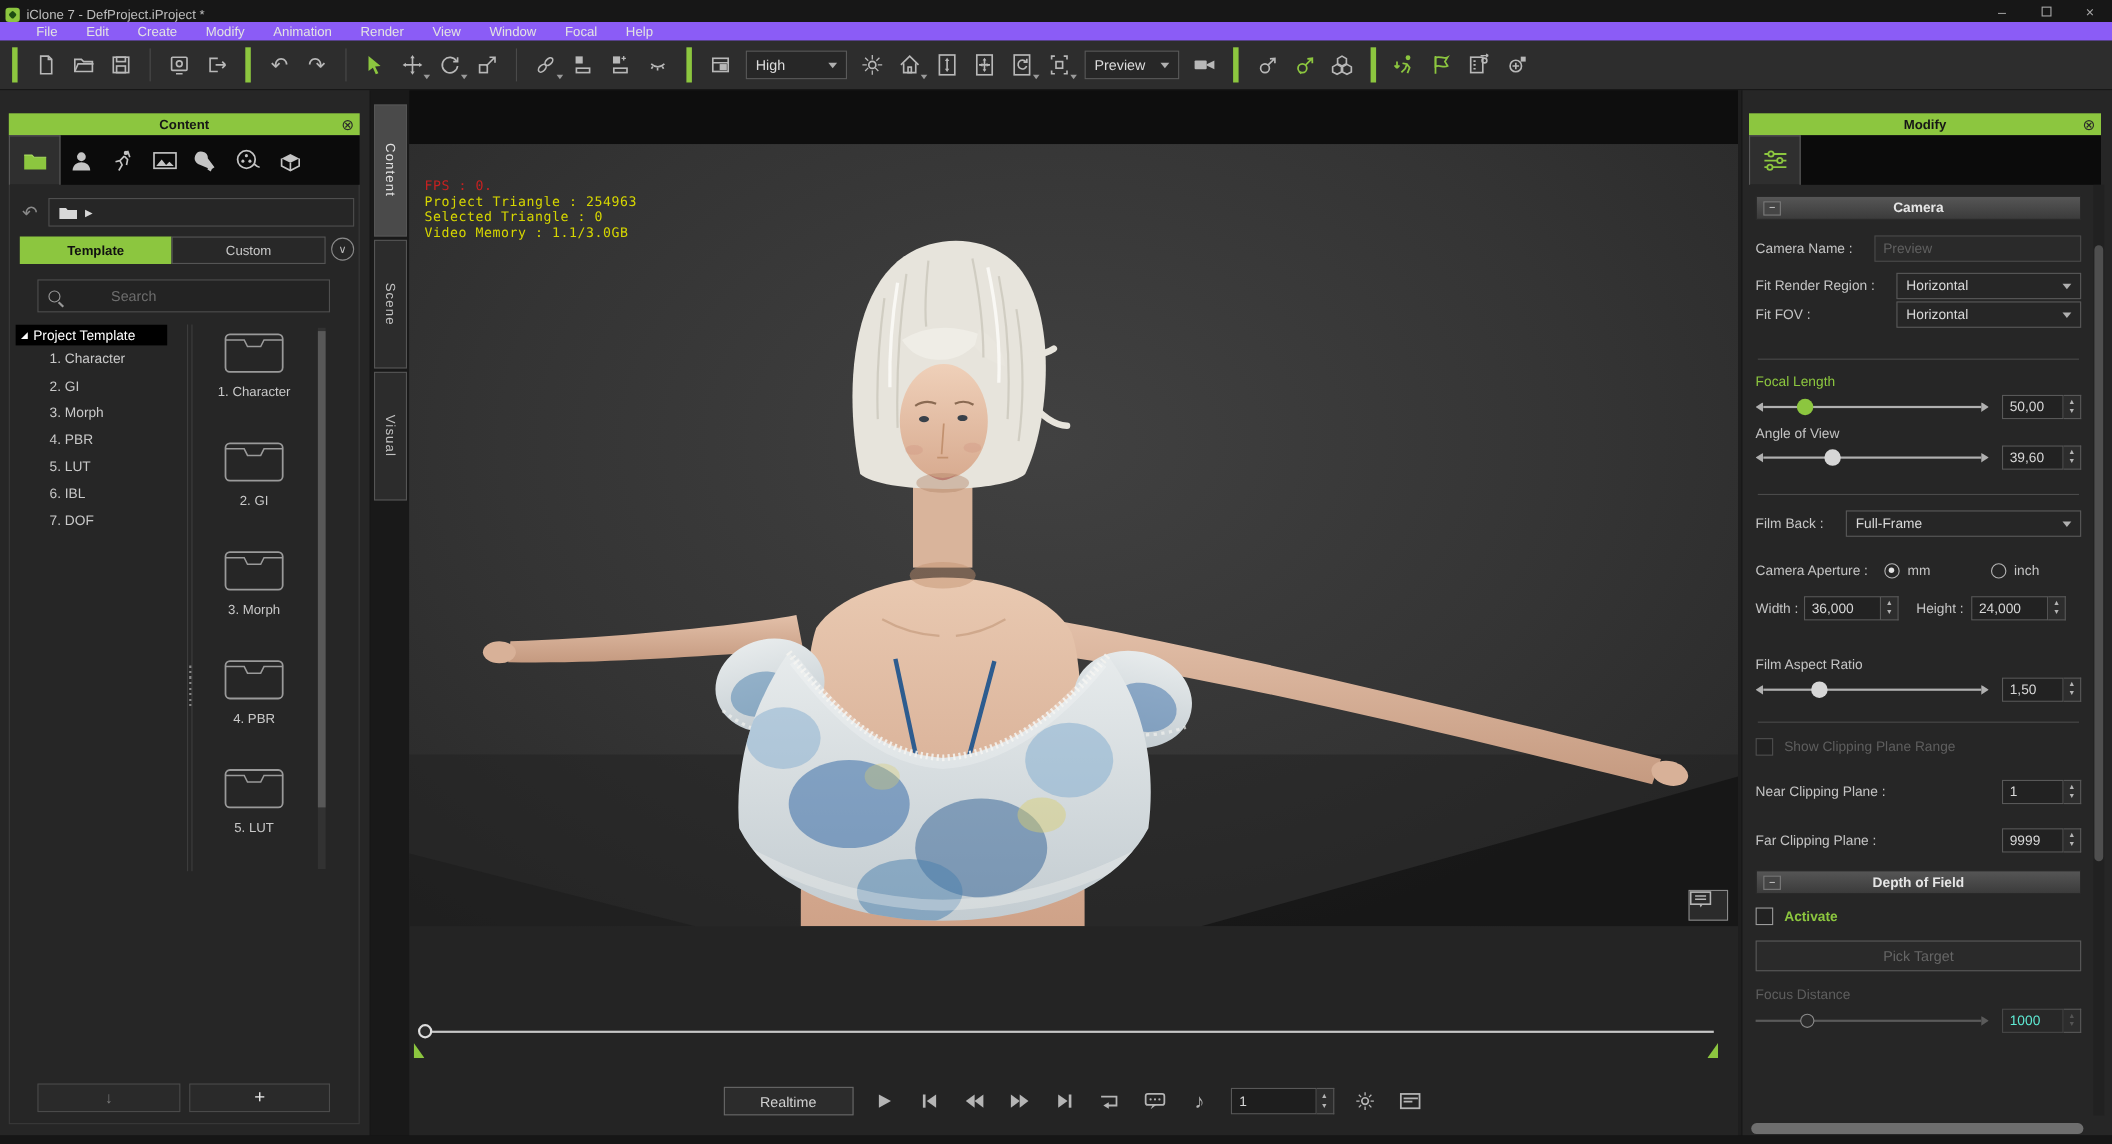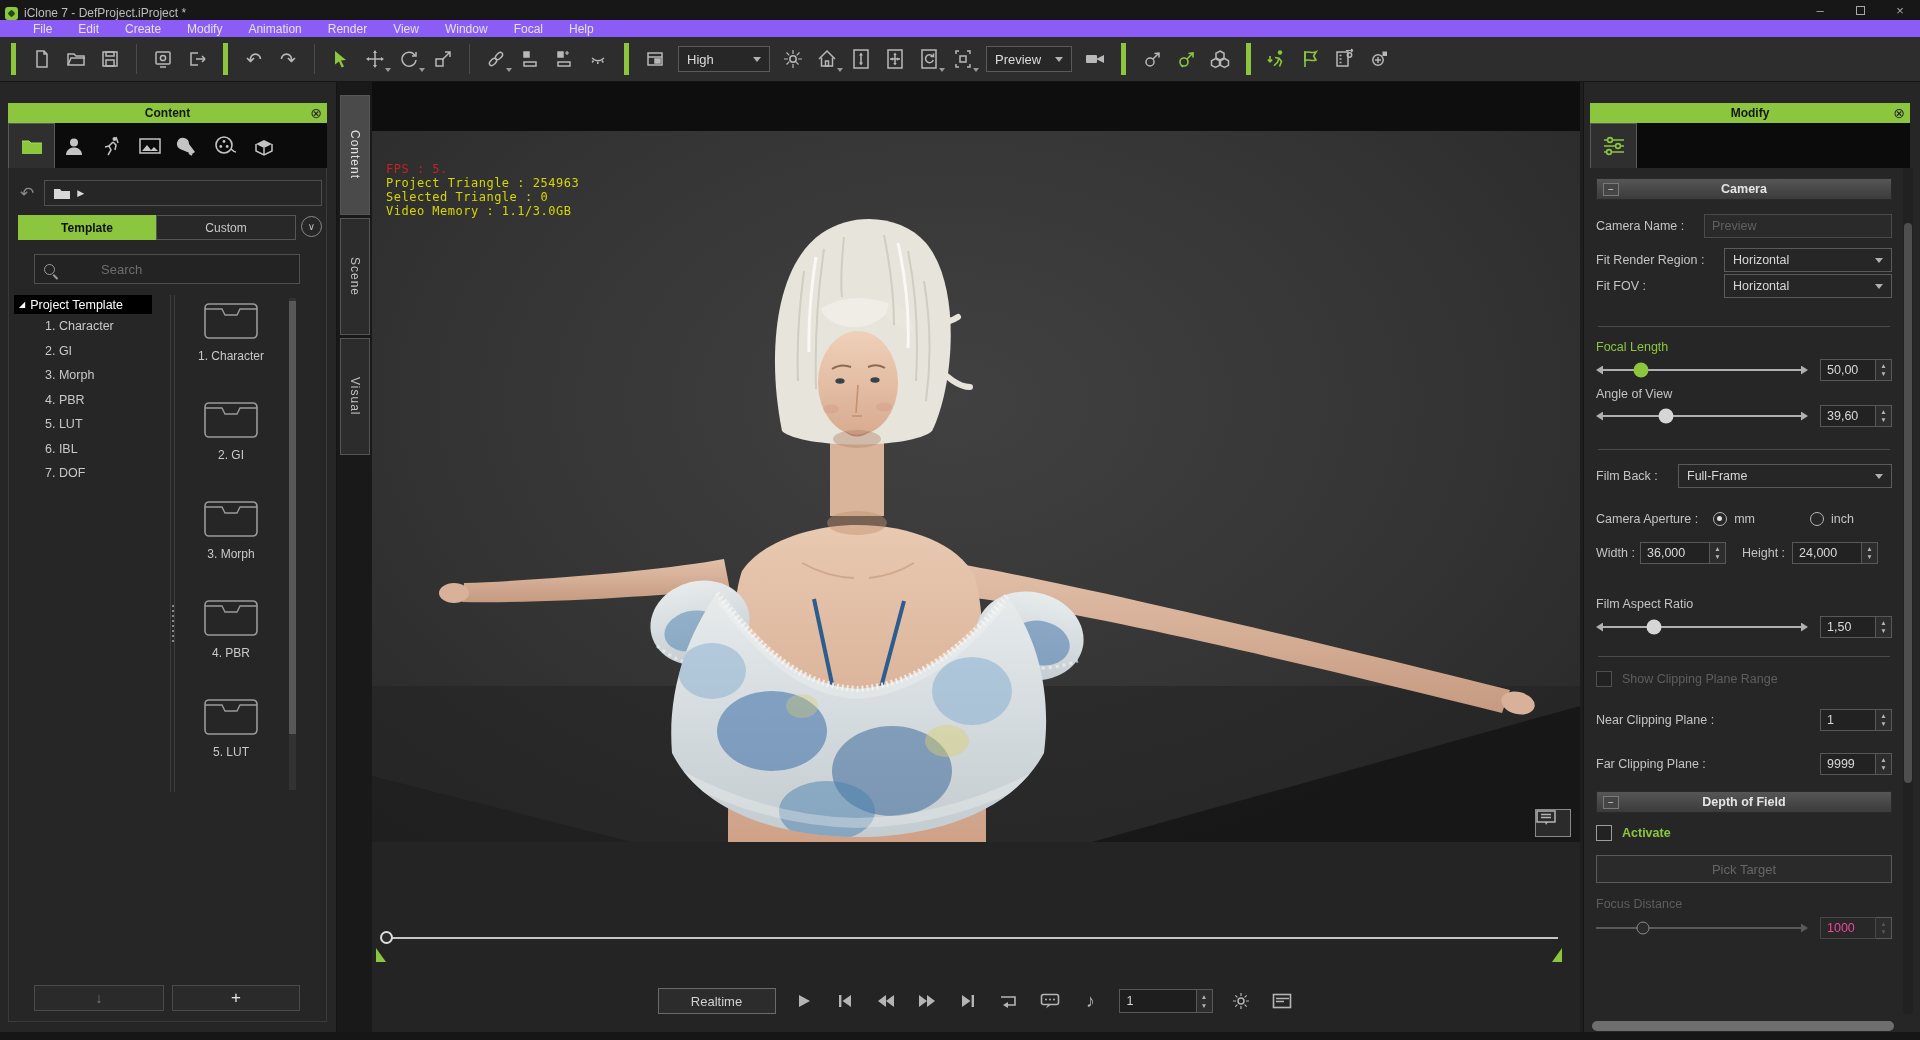--- a/index.html
+++ b/index.html
@@ -150,21 +150,21 @@
   .mrow { display:flex; align-items:center; margin:0 2px; }
   .mlabel { font-size:12.5px; color:#c4c4c4; }
   .mlabel.green { color:#8cc63f; }
   .mlabel.dis { color:#5e5e5e; }
   .mselect { height:24px; background:#262626; border:1px solid #5a5a5a; display:flex; align-items:center;
              justify-content:space-between; padding:0 8px; font-size:12.5px; color:#d8d8d8; }
   .minput { height:24px; background:#2a2a2a; border:1px solid #4a4a4a; color:#606060; font-size:12.5px;
             padding-left:7px; font-family:"Liberation Sans",sans-serif; outline:none; }
   .numin { height:22px; background:#222; border:1px solid #585858; color:#d8d8d8; font-size:12.5px;
            padding-left:6px; font-family:"Liberation Sans",sans-serif; outline:none; }
-  .numin.dis { color:#ec4899; border-color:#474747; background:#282828; }
+  .numin.dis { color:#5eead4; border-color:#474747; background:#282828; }
   .spin2 { width:16px; height:22px; border:1px solid #585858; border-left:none; background:#2d2d2d;
            display:flex; flex-direction:column; align-items:center; justify-content:center; gap:2px; }
   .spin2 span { font-size:6.5px; line-height:6px; color:#b5b5b5; }
   .spin2.dis span { color:#555; }
   .mdivider { height:1px; background:#4a4a4a; margin:0 4px; }
   .preset-grid { display:grid; grid-template-columns:1fr 1fr 1fr; gap:12px 11px; margin:0 2px; }
   .preset-btn { height:26px; border:1px solid #6e6e6e; background:#2a2a2a; color:#dedede; font-size:12.5px;
                 display:flex; align-items:center; justify-content:center; }
   .slider { flex:1; height:22px; display:flex; align-items:center; position:relative; margin-right:12px; }
   .sl-track { flex:1; height:1.5px; background:#b0b0b0; position:relative; }
@@ -686,21 +686,21 @@
         <ellipse cx="459" cy="278" rx="8" ry="4.5" fill="#cc8877" opacity="0.25"></ellipse>
         <ellipse cx="512" cy="276" rx="8" ry="4.5" fill="#cc8877" opacity="0.25"></ellipse>
 
         <path d="M448,178 q32,-20 74,-4 q-18,24 -42,22 q-22,-1 -32,-18 Z" fill="#efede6"></path>
         <path d="M518,168 q20,10 24,34 q-19,-5 -28,-18 z" fill="#e9e6de"></path>
         <path d="M432,140 q-8,60 -6,110 M452,118 q-10,70 -8,140 M472,106 q-4,40 -2,60 M512,104 q10,50 10,90 M536,120 q12,60 8,130 M552,150 q10,60 2,120" stroke="#cbc7bc" stroke-width="2" fill="none" opacity="0.8"></path>
         <path d="M444,126 q-8,50 -7,95 M526,112 q12,55 10,105" stroke="#fbfaf6" stroke-width="3" fill="none" opacity="0.9"></path>
       </svg>
 
       <div class="stats">
-        <div class="red">FPS : 5.</div>
+        <div class="red">FPS : 0.</div>
         <div class="yel">Project Triangle : 254963</div>
         <div class="yel">Selected Triangle : 0</div>
         <div class="yel">Video Memory : 1.1/3.0GB</div>
       </div>
 
       <div class="vp-comment">
         <svg width="20" height="16">
             <rect x="1" y="1" width="18" height="11" fill="none" stroke="#b5b5b5" stroke-width="1.5"></rect>
             <path d="M5 4.5h10M5 7.5h10" stroke="#b5b5b5" stroke-width="1.5"></path>
             <path d="M12 12l-2 3-1-3z" fill="#b5b5b5"></path>

